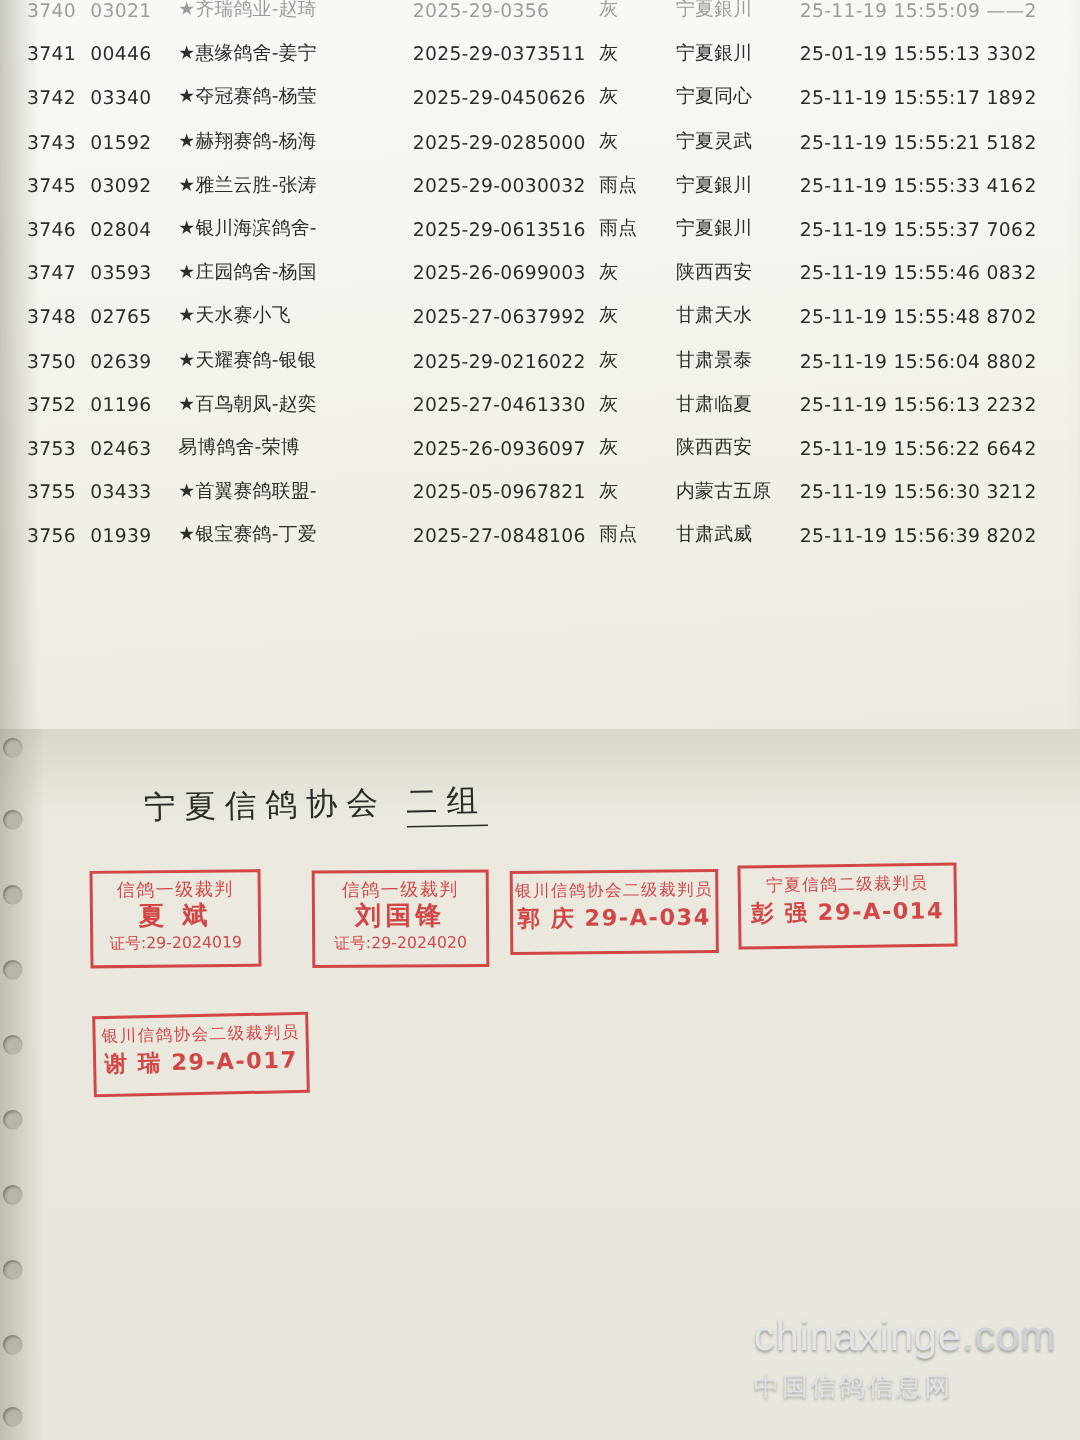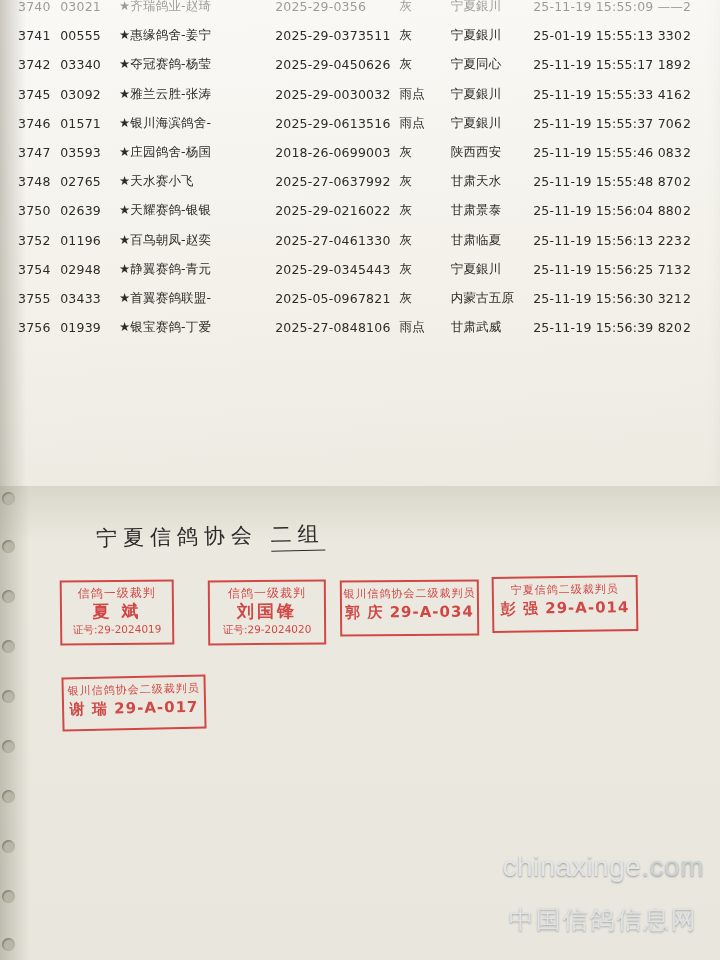--- a/index.html
+++ b/index.html
@@ -129,36 +129,36 @@
   #stamp-5 { left: 62px;  top: 190px; width: 140px; height: 46px; padding-top: 4px; transform: rotate(-1.2deg); }
 
   #stamp-3 .l2, #stamp-4 .l2, #stamp-5 .l2 { font-size: 15px; letter-spacing: 1px; }
   #stamp-3 .l1, #stamp-4 .l1, #stamp-5 .l1 { font-size: 11px; }
 
   
   .watermark {
     position: absolute;
     right: 16px;
     bottom: 24px;
-    text-align: center;
+    text-align: left;
     color: #cfd2d6;
     text-shadow: 0 1px 1px rgba(90,95,100,0.45);
     font-family: "Liberation Sans", sans-serif;
     pointer-events: none;
   }
   .watermark .wm1 {
     font-size: 28px;
     letter-spacing: 0.5px;
     color: #e2e5e8;
     text-shadow: 0 1px 2px rgba(80,85,90,0.55);
   }
   .watermark .wm1 .dom { color: #cdd2d6; }
   .watermark .wm2 {
-    margin-top: 20px;
-    font-size: 25px;
+    margin-top: 6px;
+    font-size: 17px;
     letter-spacing: 2px;
     color: #dfe3e6;
     font-family: Liberation Mono, monospace;
     text-shadow: 0 1px 2px rgba(80,85,90,0.5);
   }
 </style>
 </head>
 <body>
 
 <div id="page">
@@ -173,63 +173,73 @@
           <td class="c-ring">03021</td>
           <td class="c-name">★齐瑞鸽业-赵琦</td>
           <td class="c-code">2025-29-0356</td>
           <td class="c-color">灰</td>
           <td class="c-region">宁夏銀川</td>
           <td class="c-time">25-11-19  15:55:09  ——</td>
           <td class="c-num">2</td>
         </tr>
         <tr>
           <td class="c-rank">3741</td>
-          <td class="c-ring">00555</td>
+          <td class="c-ring">00446</td>
           <td class="c-name">★惠缘鸽舍-姜宁</td>
           <td class="c-code">2025-29-0373511</td>
           <td class="c-color">灰</td>
           <td class="c-region">宁夏銀川</td>
           <td class="c-time">25-01-19  15:55:13  330</td>
           <td class="c-num">2</td>
         </tr>
         <tr>
           <td class="c-rank">3742</td>
           <td class="c-ring">03340</td>
           <td class="c-name">★夺冠赛鸽-杨莹</td>
           <td class="c-code">2025-29-0450626</td>
           <td class="c-color">灰</td>
           <td class="c-region">宁夏同心</td>
           <td class="c-time">25-11-19  15:55:17  189</td>
+          <td class="c-num">2</td>
+        </tr>
+        <tr>
+          <td class="c-rank">3743</td>
+          <td class="c-ring">01592</td>
+          <td class="c-name">★赫翔赛鸽-杨海</td>
+          <td class="c-code">2025-29-0285000</td>
+          <td class="c-color">灰</td>
+          <td class="c-region">宁夏灵武</td>
+          <td class="c-time">25-11-19  15:55:21  518</td>
           <td class="c-num">2</td>
         </tr>
         <tr>
           <td class="c-rank">3745</td>
           <td class="c-ring">03092</td>
           <td class="c-name">★雅兰云胜-张涛</td>
           <td class="c-code">2025-29-0030032</td>
           <td class="c-color">雨点</td>
           <td class="c-region">宁夏銀川</td>
           <td class="c-time">25-11-19  15:55:33  416</td>
           <td class="c-num">2</td>
         </tr>
         <tr>
           <td class="c-rank">3746</td>
-          <td class="c-ring">01571</td>
+          <td class="c-ring">02804</td>
           <td class="c-name">★银川海滨鸽舍-</td>
           <td class="c-code">2025-29-0613516</td>
           <td class="c-color">雨点</td>
           <td class="c-region">宁夏銀川</td>
           <td class="c-time">25-11-19  15:55:37  706</td>
           <td class="c-num">2</td>
         </tr>
         <tr>
           <td class="c-rank">3747</td>
           <td class="c-ring">03593</td>
           <td class="c-name">★庄园鸽舍-杨国</td>
-          <td class="c-code">2018-26-0699003</td>
+          <td class="c-code">2025-26-0699003</td>
           <td class="c-color">灰</td>
           <td class="c-region">陕西西安</td>
           <td class="c-time">25-11-19  15:55:46  083</td>
           <td class="c-num">2</td>
         </tr>
         <tr>
           <td class="c-rank">3748</td>
           <td class="c-ring">02765</td>
           <td class="c-name">★天水赛小飞</td>
           <td class="c-code">2025-27-0637992</td>
@@ -252,27 +262,27 @@
           <td class="c-rank">3752</td>
           <td class="c-ring">01196</td>
           <td class="c-name">★百鸟朝凤-赵奕</td>
           <td class="c-code">2025-27-0461330</td>
           <td class="c-color">灰</td>
           <td class="c-region">甘肃临夏</td>
           <td class="c-time">25-11-19  15:56:13  223</td>
           <td class="c-num">2</td>
         </tr>
         <tr>
-          <td class="c-rank">3754</td>
-          <td class="c-ring">02948</td>
-          <td class="c-name">★静翼赛鸽-青元</td>
-          <td class="c-code">2025-29-0345443</td>
-          <td class="c-color">灰</td>
-          <td class="c-region">宁夏銀川</td>
-          <td class="c-time">25-11-19  15:56:25  713</td>
+          <td class="c-rank">3753</td>
+          <td class="c-ring">02463</td>
+          <td class="c-name">易博鸽舍-荣博</td>
+          <td class="c-code">2025-26-0936097</td>
+          <td class="c-color">灰</td>
+          <td class="c-region">陕西西安</td>
+          <td class="c-time">25-11-19  15:56:22  664</td>
           <td class="c-num">2</td>
         </tr>
         <tr>
           <td class="c-rank">3755</td>
           <td class="c-ring">03433</td>
           <td class="c-name">★首翼赛鸽联盟-</td>
           <td class="c-code">2025-05-0967821</td>
           <td class="c-color">灰</td>
           <td class="c-region">内蒙古五原</td>
           <td class="c-time">25-11-19  15:56:30  321</td>

